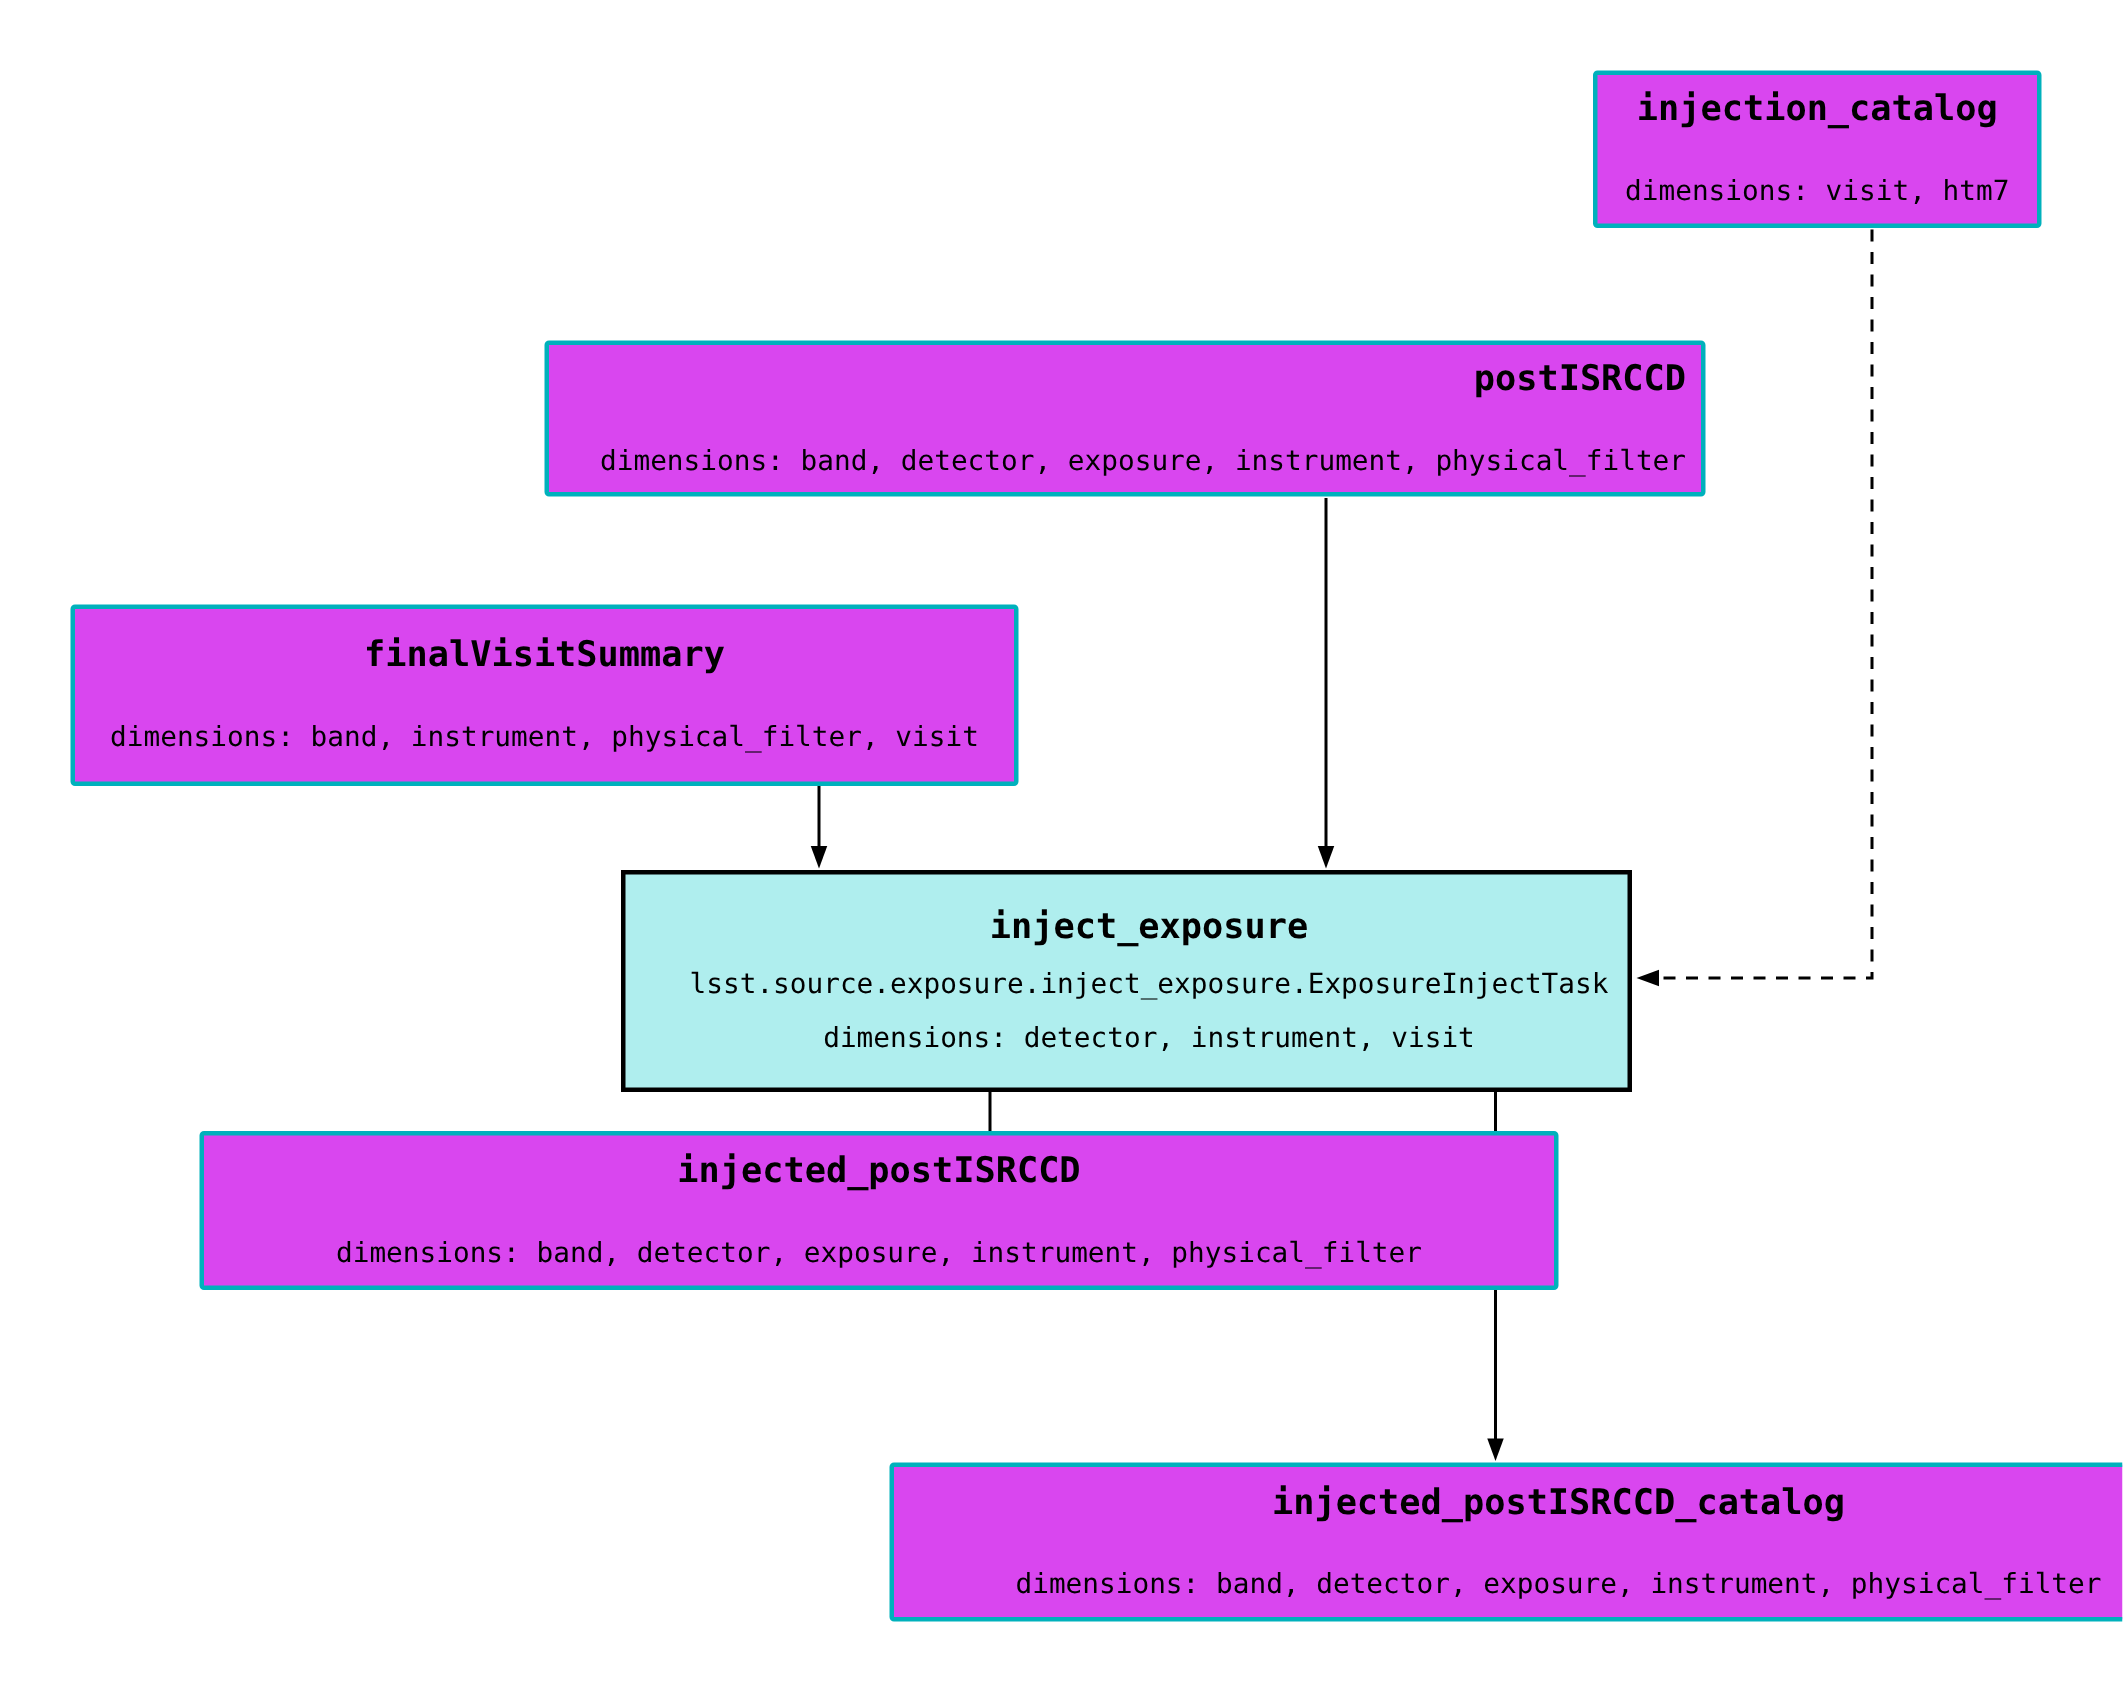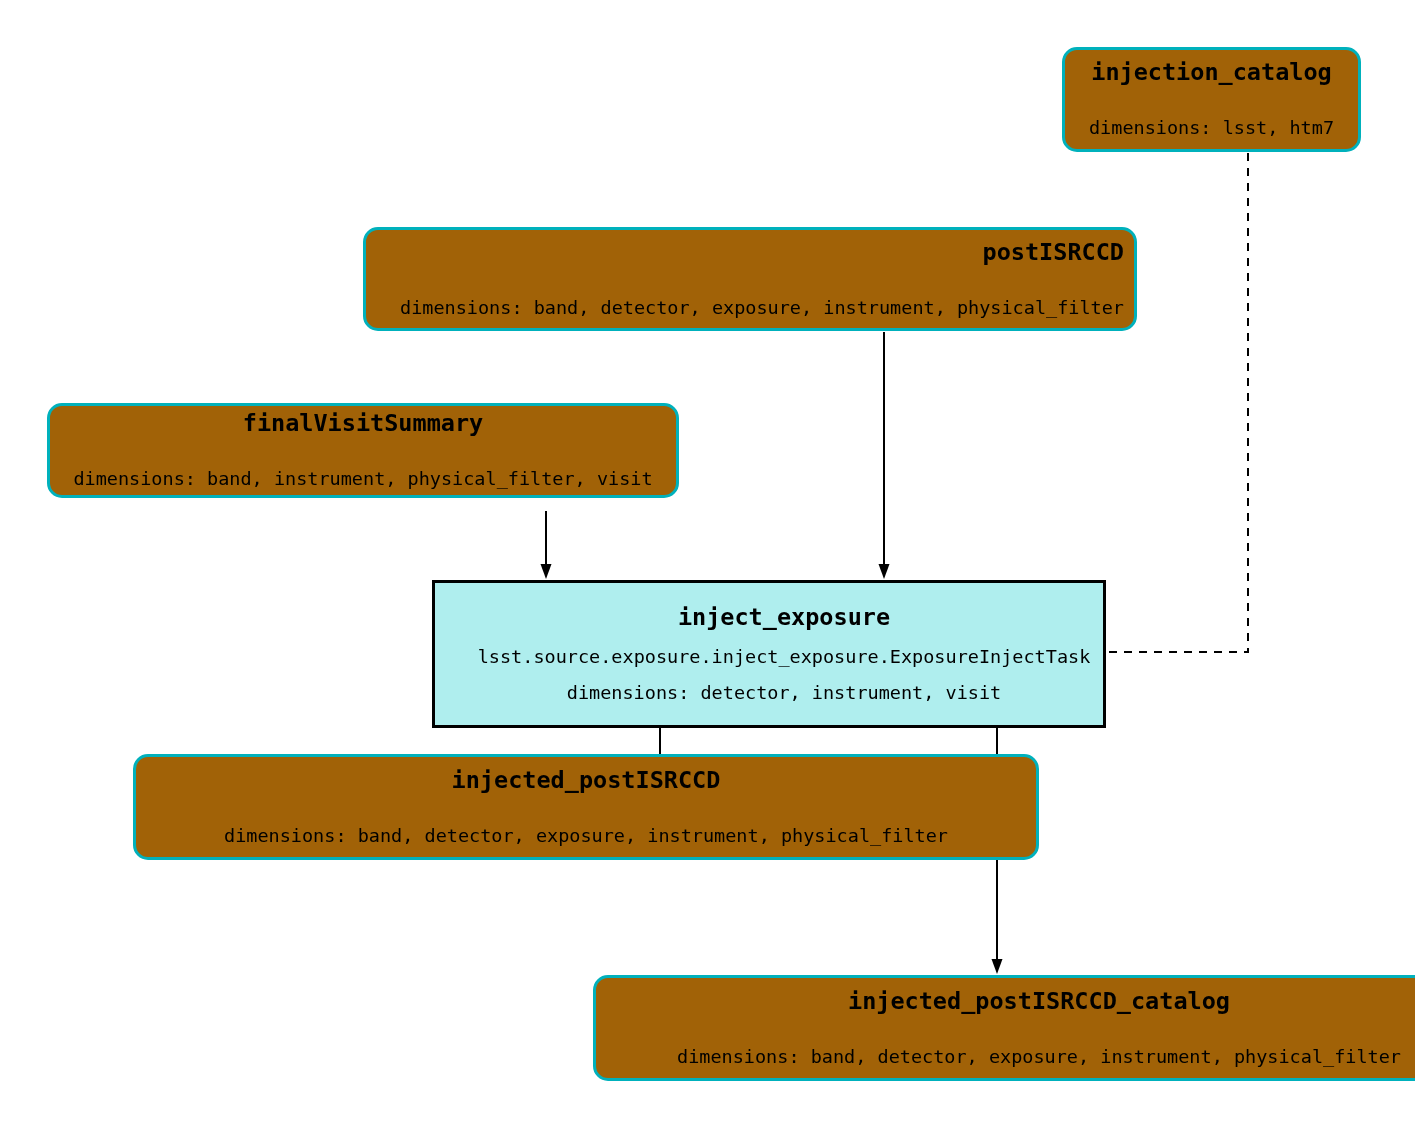--- a/index.html
+++ b/index.html
@@ -20,23 +20,23 @@
   .edges line, .edges polyline {
     stroke: #000000;
     stroke-width: 2;
     fill: none;
   }
   .edges polyline.dashed { stroke-dasharray: 8 7; }
   .edges polygon { fill: #000000; stroke: none; }
   .node {
     position: absolute;
     box-sizing: border-box;
-    background: #a16207;
+    background: #d946ef;
     border: 3.5px solid #00b1bc;
-    border-radius: 15px;
+    border-radius: 3px;
     display: flex;
     flex-direction: column;
     align-items: center;
     justify-content: center;
     gap: 32px;
     text-align: center;
     padding: 6px 10px;
   }
   .node .title {
     font-weight: bold;
@@ -85,34 +85,34 @@
     </g>
 
     <g>
       <line x1="997" y1="728" x2="997" y2="960"></line>
       <polygon points="997,974 991.5,959 1002.5,959"></polygon>
     </g>
   </svg>
 
   <div class="node" style="left:1062px; top:47px; width:299px; height:105px;">
     <div class="title">injection_catalog</div>
-    <div class="dims"><span class="dlabel">dimensions:</span>&nbsp;<span>lsst, htm7</span></div>
+    <div class="dims"><span class="dlabel">dimensions:</span>&nbsp;<span>visit, htm7</span></div>
   </div>
 
   <div class="node" style="left:363px; top:227px; width:774px; height:104px;align-items:flex-end;">
     <div class="title">postISRCCD</div>
     <div class="dims"><span class="dlabel">dimensions:</span>&nbsp;<span>band, detector, exposure, instrument, physical_filter</span></div>
   </div>
 
-  <div class="node" style="left:47px; top:403px; width:632px; height:95px;">
+  <div class="node" style="left:47px; top:403px; width:632px; height:121px;">
     <div class="title">finalVisitSummary</div>
     <div class="dims"><span class="dlabel">dimensions:</span>&nbsp;<span>band, instrument, physical_filter, visit</span></div>
   </div>
 
-  <div class="node task" style="left:432px; top:580px; width:674px; height:148px;padding-left:40px;">
+  <div class="node task" style="left:414px; top:580px; width:674px; height:148px;padding-left:40px;">
     <div class="title">inject_exposure</div>
     <div class="klass">lsst.source.exposure.inject_exposure.ExposureInjectTask</div>
     <div class="dims"><span class="dlabel">dimensions:</span>&nbsp;<span>detector, instrument, visit</span></div>
   </div>
 
   <div class="node" style="left:133px; top:754px; width:906px; height:106px;">
     <div class="title">injected_postISRCCD</div>
     <div class="dims"><span class="dlabel">dimensions:</span>&nbsp;<span>band, detector, exposure, instrument, physical_filter</span></div>
   </div>
 

